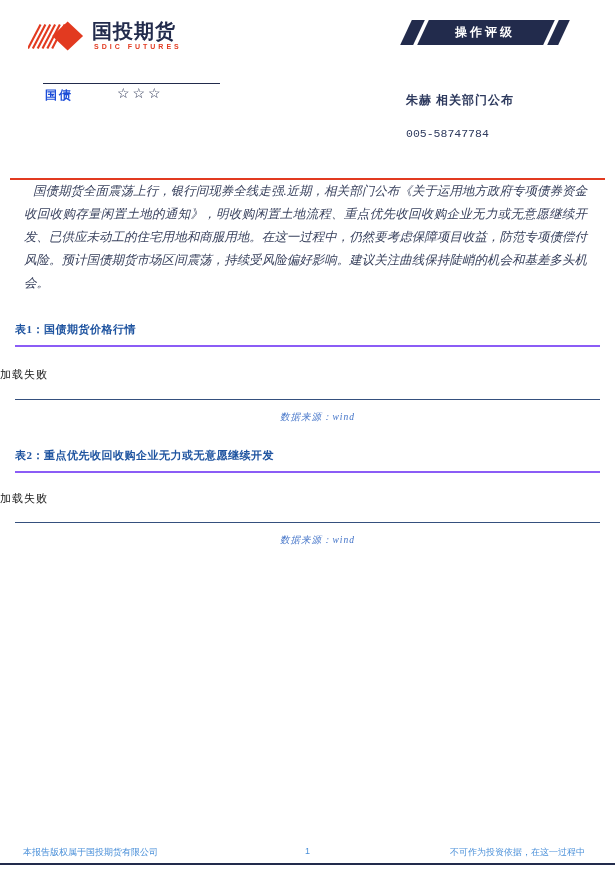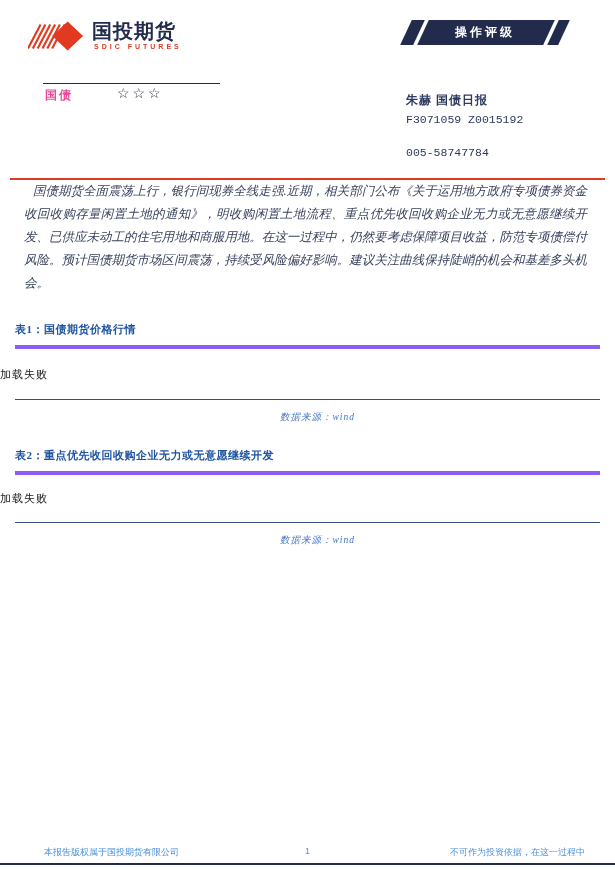--- a/index.html
+++ b/index.html
@@ -24,21 +24,21 @@
   }
 
   
   .rating-box {
     position:absolute; left:43px; top:56px; width:177px; height:24px;
     background:#222b4c; color:#ffffff; display:flex; align-items:center; justify-content:center;
     font-size:12px; font-weight:bold; letter-spacing:3px;
   }
   .rating-underline { position:absolute; left:43px; top:83px; width:177px; border-top:1px solid #222b4c; }
   .rating-row { position:absolute; left:45px; top:87px; width:175px; display:flex; }
-  .rating-instrument { font-size:12px; font-weight:bold; color:#ec4899; letter-spacing:2px; }
+  .rating-instrument { font-size:12px; font-weight:bold; color:#1d4ed8; letter-spacing:2px; }
   .rating-stars { font-size:14px; color:#222b4c; letter-spacing:3px; margin-left:44px; line-height:14px; }
 
   
   .banner { position:absolute; left:406px; top:20px; width:158px; height:25px; }
   .banner-bg { position:absolute; left:0; top:0; right:0; bottom:0; background:#222b4c; transform:skewX(-25deg); }
   .banner-bg::before, .banner-bg::after {
     content:""; position:absolute; top:0; bottom:0; width:4px; background:#ffffff;
   }
   .banner-bg::before { left:13px; }
   .banner-bg::after { right:11px; }
@@ -70,21 +70,21 @@
   .summary {
     position:absolute; left:24px; top:180px; width:563px;
     font-size:12.5px; line-height:23px; color:#39425e;
     text-align:justify; text-indent:9px; font-style:italic;
   }
 
   
   .tbl-title {
     position:absolute; left:15px; width:585px;
     font-size:11px; font-weight:bold; color:#1f54a0;
-    border-bottom:4px solid #8b5cf6; padding-bottom:8px; letter-spacing:0.5px;
+    border-bottom:2px solid #8b5cf6; padding-bottom:8px; letter-spacing:0.5px;
   }
   .tbl-title-1 { top:322px; }
   .tbl-title-2 { top:448px; }
   .tbl-fail {
     position:absolute; left:0; width:615px; text-align:left;
     font-size:11px; color:#222222; letter-spacing:1px;
   }
   .tbl-fail-1 { top:367px; }
   .tbl-fail-2 { top:491px; }
   .tbl-line { position:absolute; left:15px; width:585px; border-top:1px solid #35507e; }
@@ -96,21 +96,21 @@
   }
   .tbl-source-1 { top:411px; }
   .tbl-source-2 { top:534px; }
 
   
   .footer {
     position:absolute; left:0; top:846px; width:615px; height:14px;
     font-family:"Liberation Sans","DejaVu Sans",sans-serif;
     font-size:9px; color:#4a90d9;
   }
-  .footer-left { position:absolute; left:44px; top:0; }
+  .footer-left { position:absolute; left:23px; top:0; }
   .footer-page { position:absolute; left:0; width:615px; text-align:center; top:0; }
   .footer-right { position:absolute; right:30px; top:0; }
   .bottom-rule { position:absolute; left:0; top:863px; width:615px; border-top:2px solid #222b4c; }
 </style>
 </head>
 <body>
 
 <div class="page">
 
   <div class="logo">
@@ -138,22 +138,21 @@
     <span class="rating-instrument">国债</span>
     <span class="rating-stars">☆☆☆</span>
   </div>
 
   <div class="banner">
     <div class="banner-bg"></div>
     <span class="banner-text">操作评级</span>
   </div>
 
   <div class="analyst">
-    <div class="analyst-name">朱赫 国债日报</div>
-    <div class="analyst-line">F3071059 Z0015192</div>
+    <div class="analyst-name">朱赫 相关部门公布</div>
     <div class="analyst-gap"></div>
     <div class="analyst-line">005-58747784</div>
   </div>
 
   <div class="red-divider"></div>
 
   <div class="summary">国债期货全面震荡上行，银行间现券全线走强.近期，相关部门公布《关于运用地方政府专项债券资金收回收购存量闲置土地的通知》，明收购闲置土地流程、重点优先收回收购企业无力或无意愿继续开发、已供应未动工的住宅用地和商服用地。在这一过程中，仍然要考虑保障项目收益，防范专项债偿付风险。预计国债期货市场区间震荡，持续受风险偏好影响。建议关注曲线保持陡峭的机会和基差多头机会。</div>
 
   <div class="tbl-title tbl-title-1">表1：国债期货价格行情</div>
   <div class="tbl-fail tbl-fail-1">加载失败</div>

